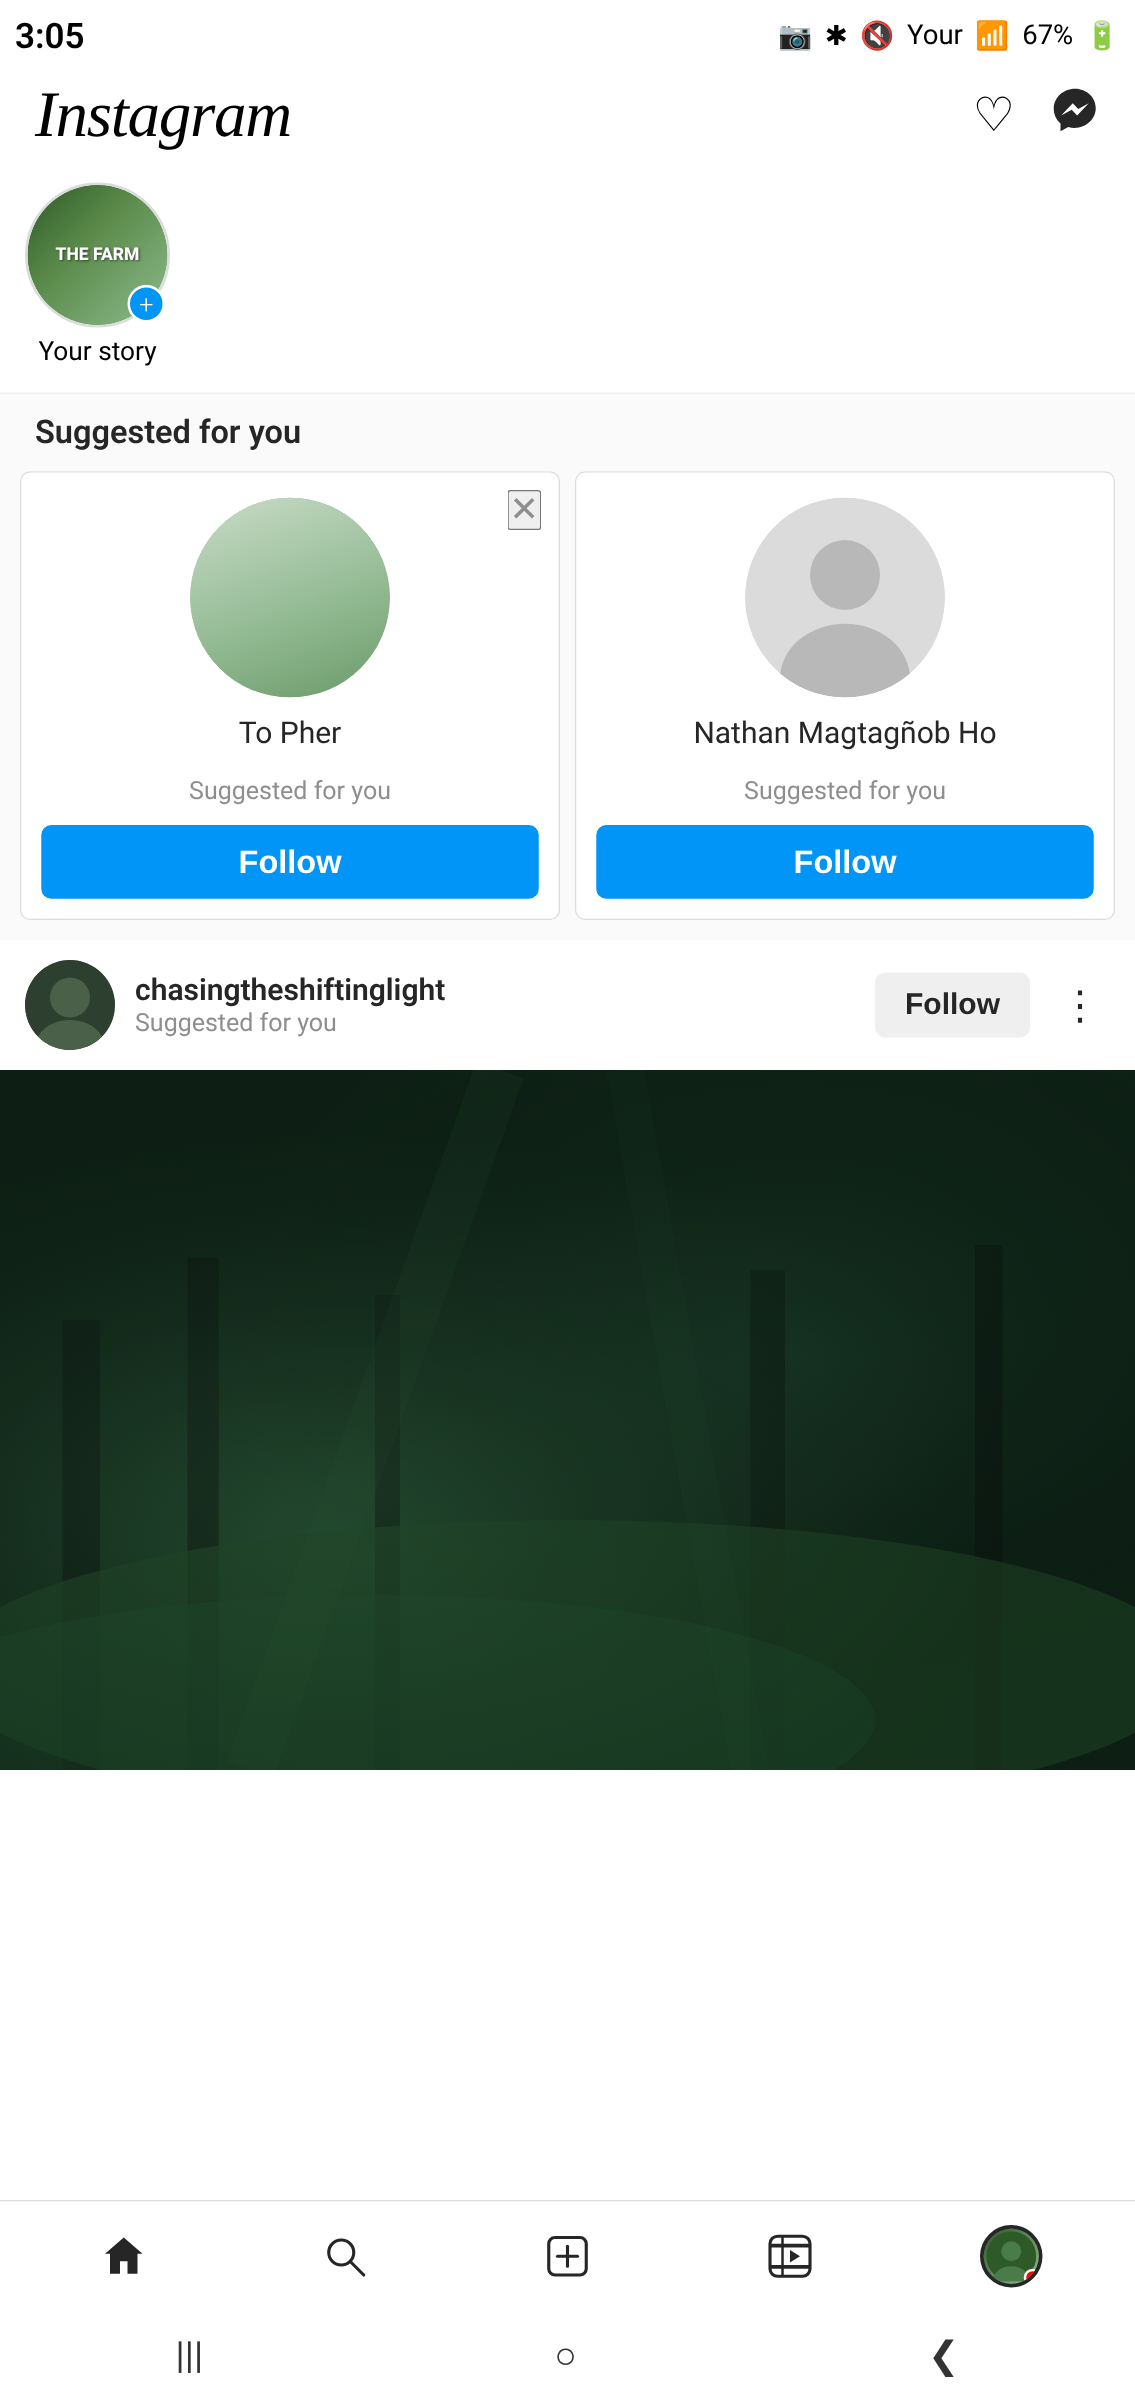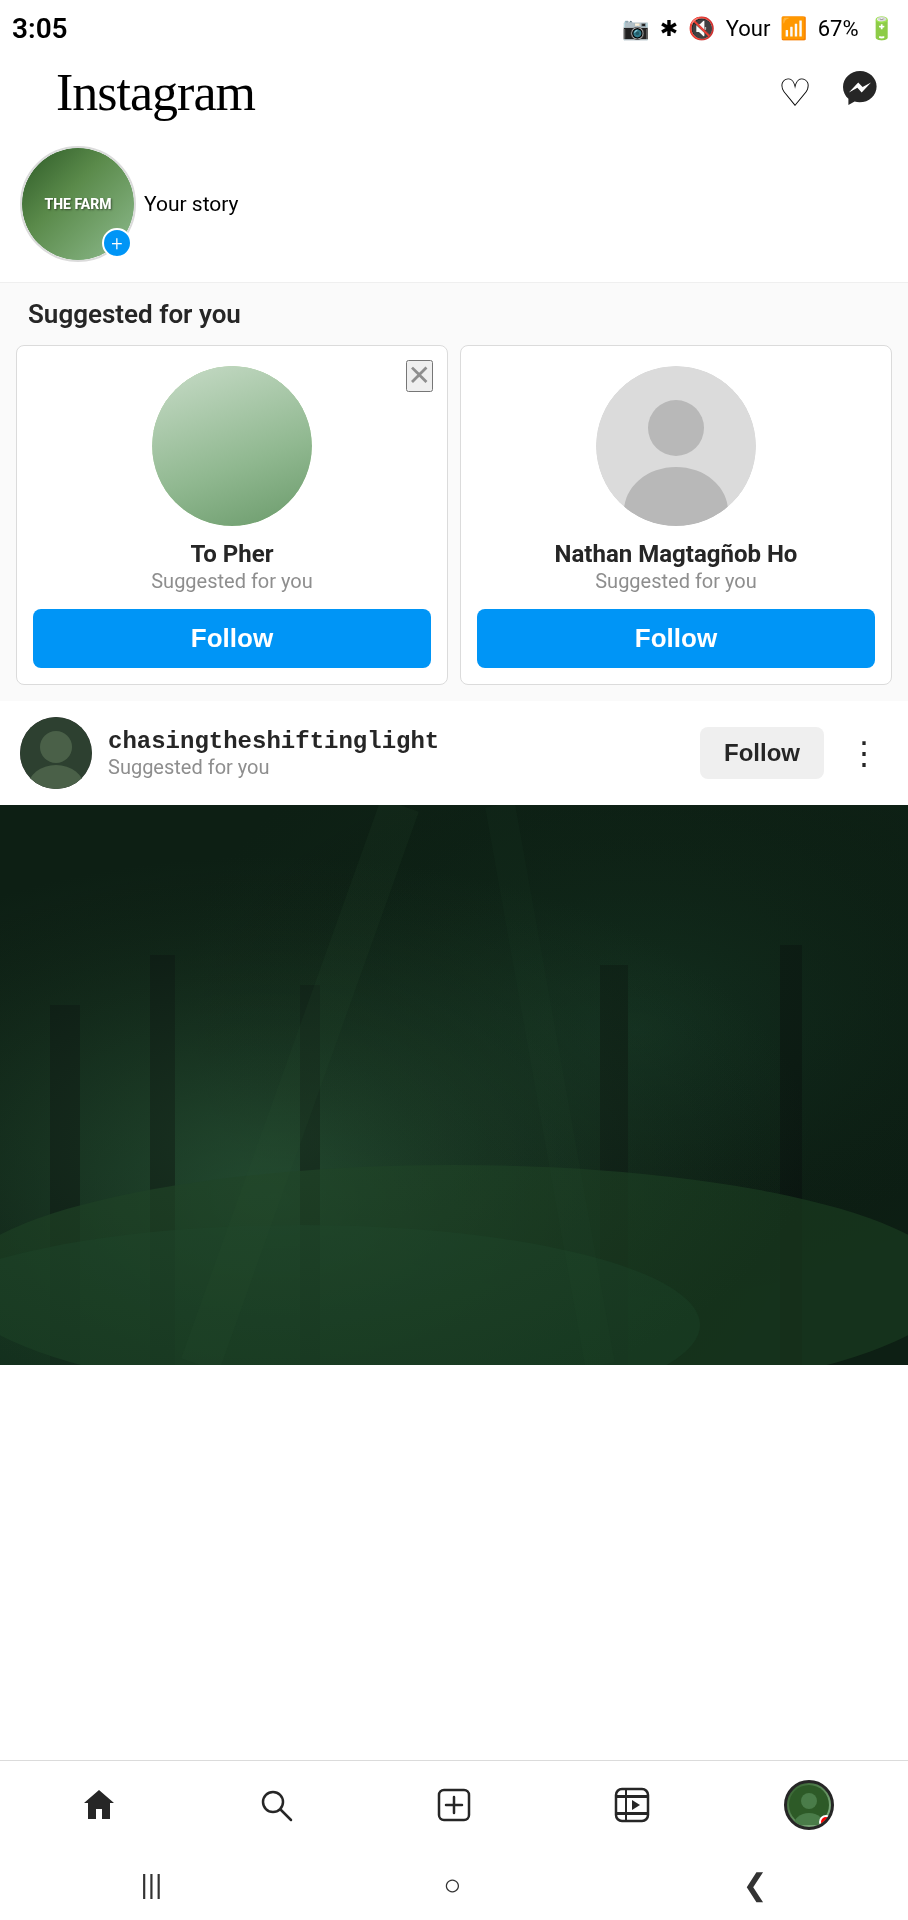--- a/index.html
+++ b/index.html
@@ -37,24 +37,24 @@
     .header {
       display: flex;
       align-items: center;
       justify-content: space-between;
       padding: 10px 28px 14px;
       background: #fff;
     }
     .logo {
       font-family: 'Georgia', serif;
       font-size: 52px;
+      font-style: italic;
       font-weight: 400;
       color: #000;
       letter-spacing: -1px;
-      margin-left: 28px;
     }
     .header-icons {
       display: flex;
       align-items: center;
       gap: 28px;
     }
     .header-icon {
       font-size: 38px;
       color: #000;
       cursor: pointer;
@@ -63,21 +63,21 @@
     
     .stories-section {
       display: flex;
       align-items: flex-start;
       padding: 10px 20px 20px;
       gap: 24px;
       background: #fff;
     }
     .story-item {
       display: flex;
-      flex-direction: row;
+      flex-direction: column;
       align-items: center;
       gap: 8px;
       cursor: pointer;
     }
     .story-avatar-wrap {
       position: relative;
       width: 116px;
       height: 116px;
     }
     .story-avatar-wrap.has-story {
@@ -252,24 +252,24 @@
       background: #dbdbdb;
       border-radius: 50%;
       display: flex;
       align-items: center;
       justify-content: center;
       overflow: hidden;
     }
 
     .card-name {
       font-size: 24px;
-      font-weight: 700;
+      font-weight: 400;
       color: #262626;
       text-align: left;
-      margin-bottom: 1px;
+      margin-bottom: 20px;
     }
     .card-sub {
       font-size: 20px;
       color: #8e8e8e;
       text-align: center;
       margin-bottom: 16px;
     }
     .follow-btn-card {
       width: 100%;
       background: #0095f6;
@@ -298,21 +298,20 @@
       overflow: hidden;
       flex-shrink: 0;
     }
     .post-user-info {
       flex: 1;
     }
     .post-username {
       font-size: 24px;
       font-weight: 600;
       color: #262626;
-      font-family: Liberation Mono, monospace;
     }
     .post-suggested {
       font-size: 20px;
       color: #8e8e8e;
     }
     .post-follow-btn {
       background: #efefef;
       border: none;
       border-radius: 8px;
       padding: 12px 24px;

